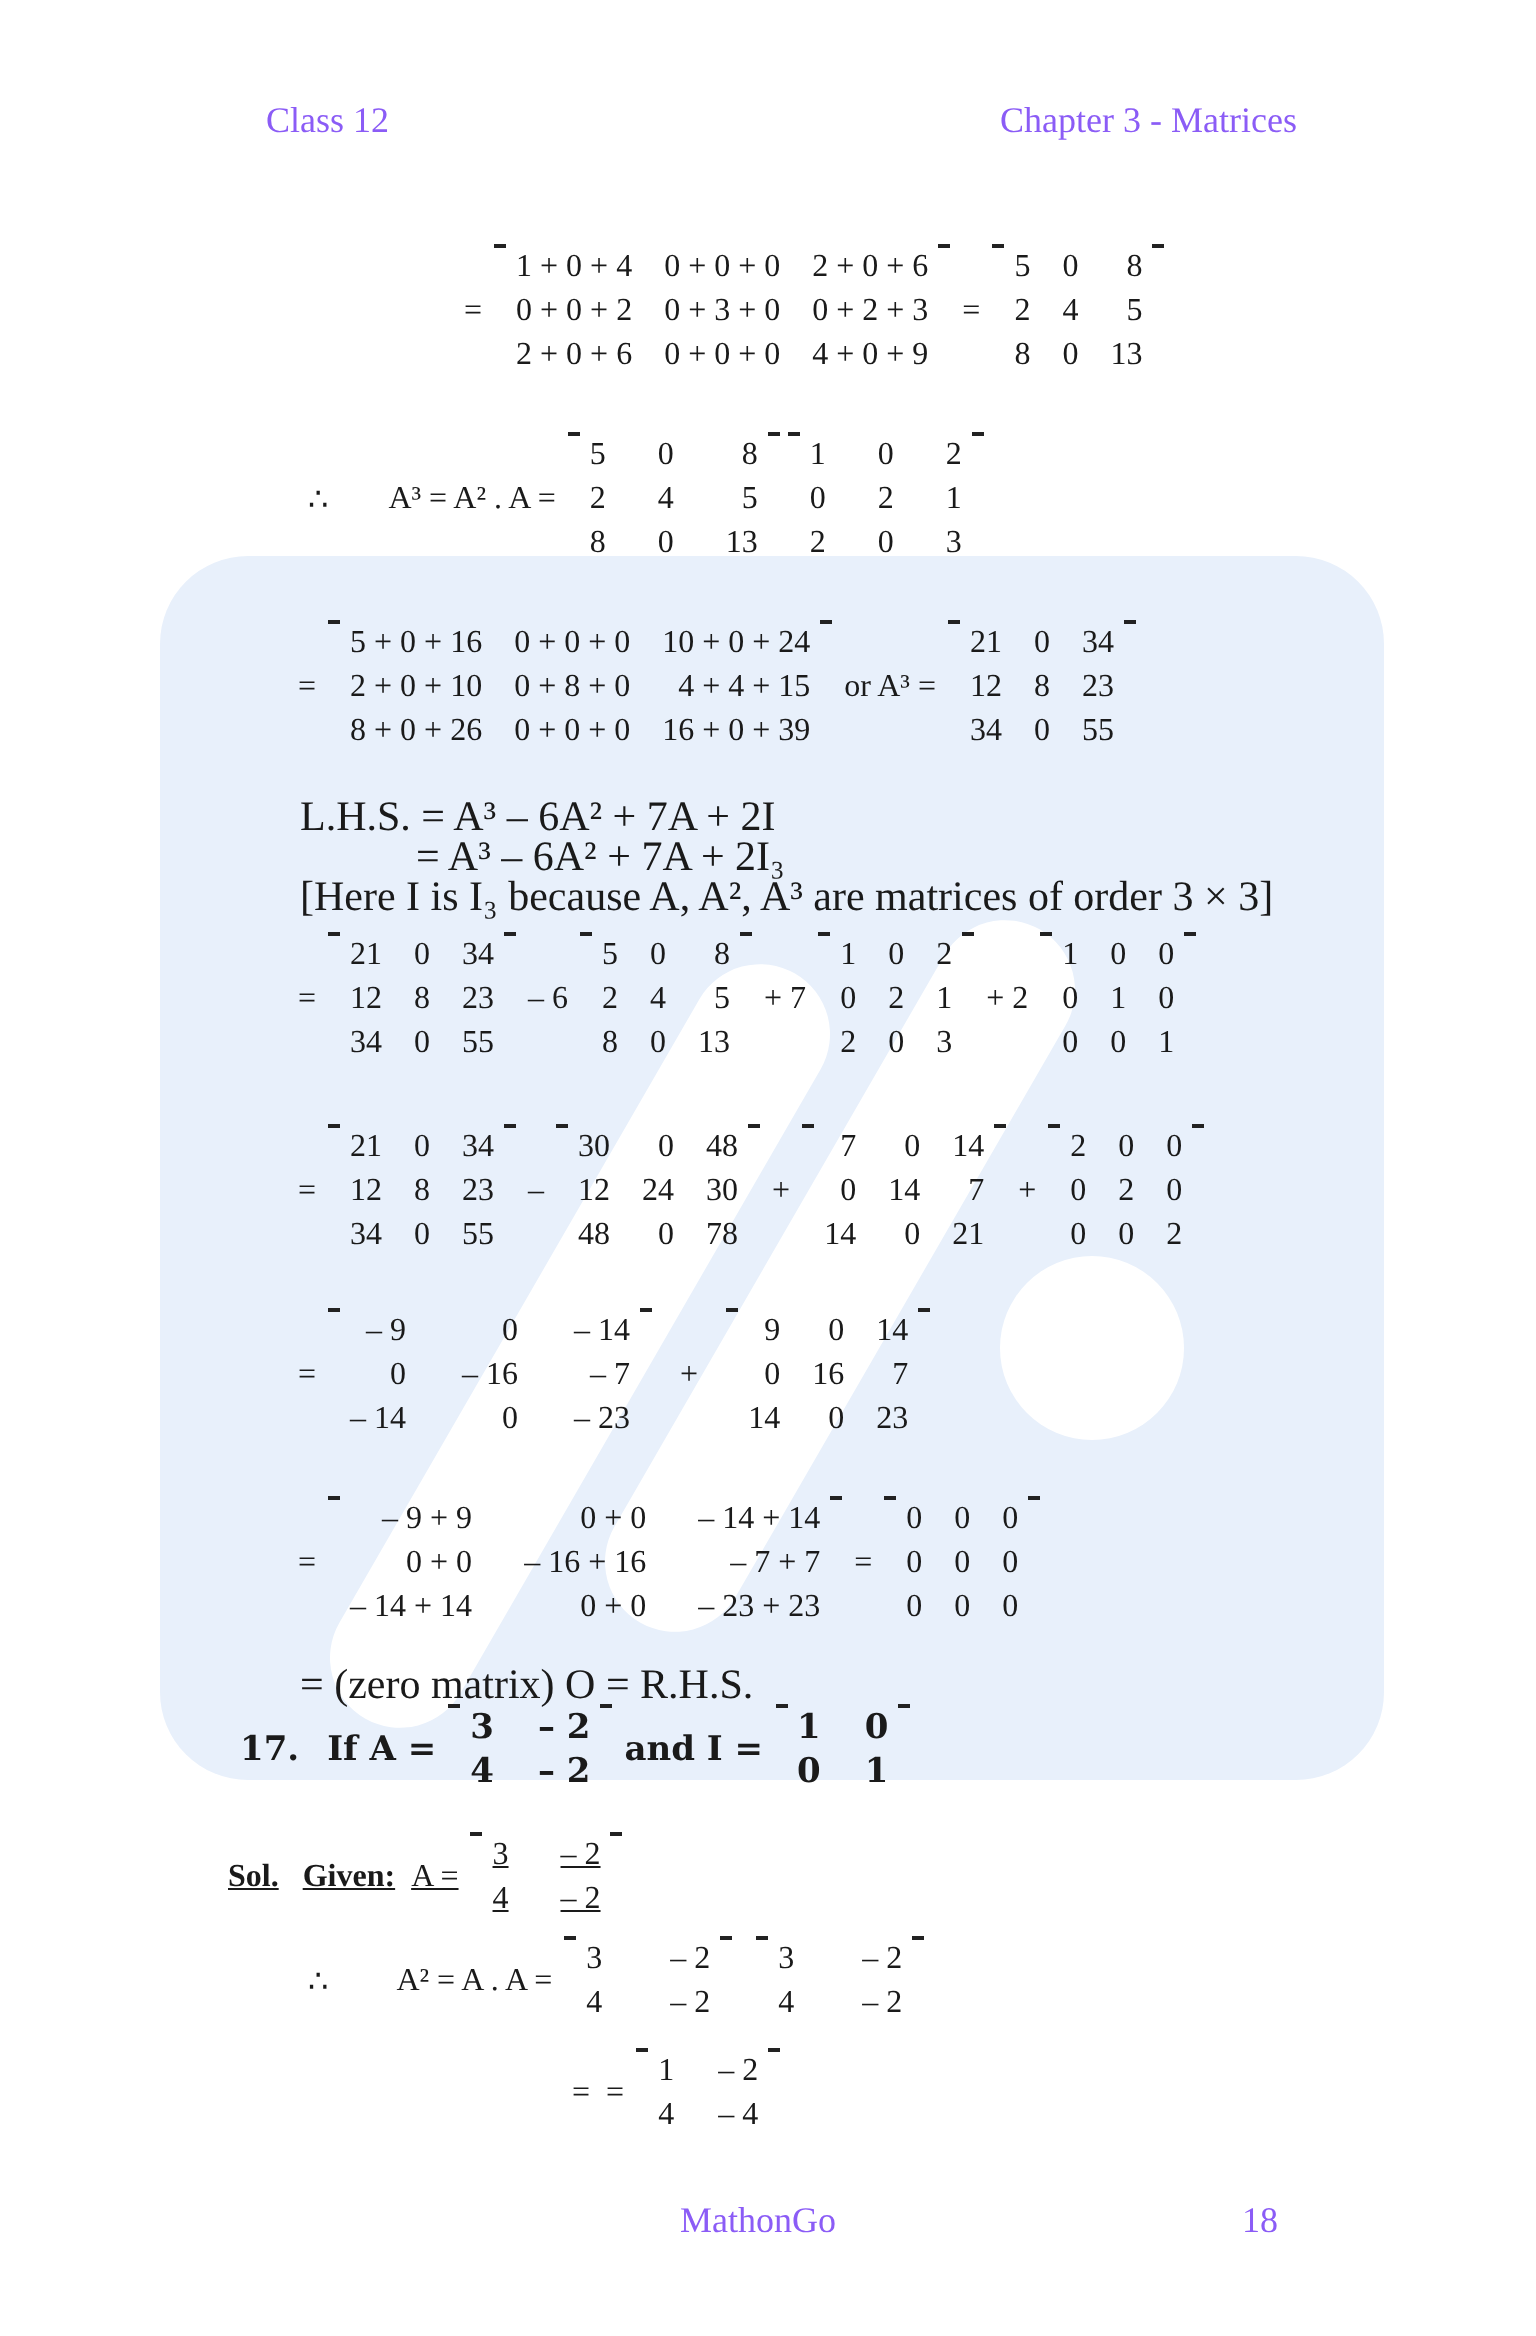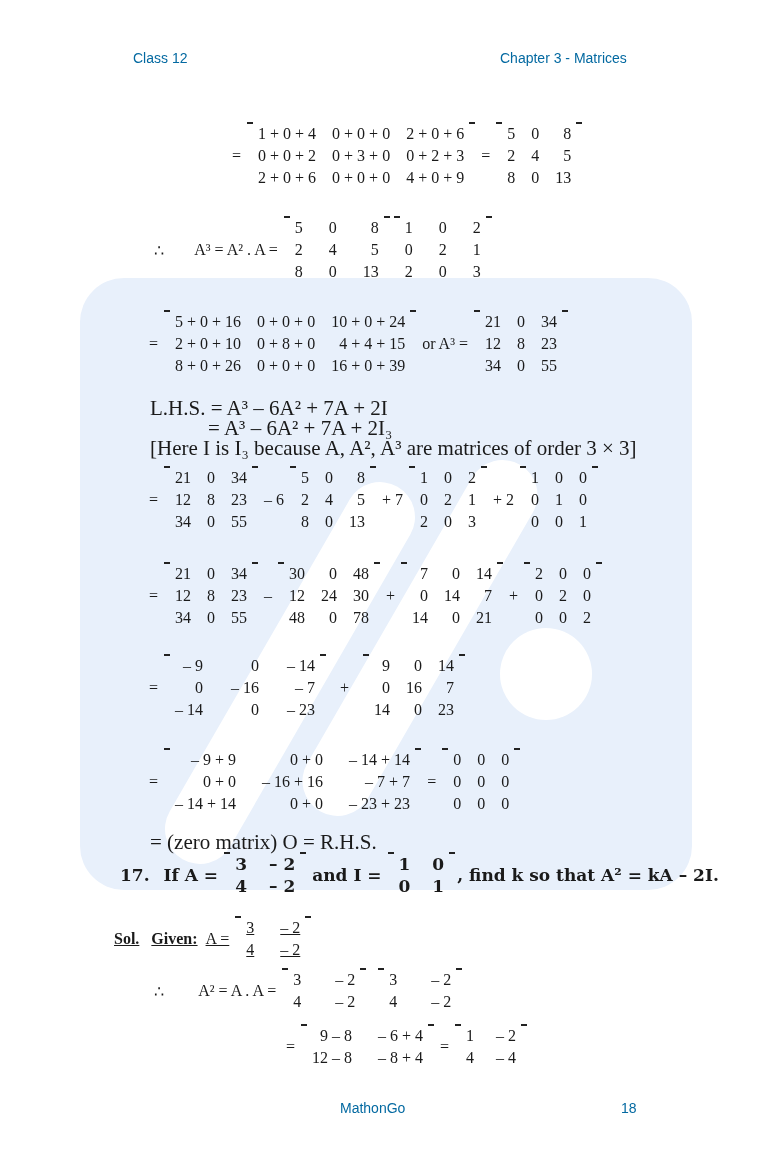--- a/index.html
+++ b/index.html
@@ -1,20 +1,20 @@
 <!DOCTYPE html>
 <html><head>
 <meta charset="utf-8">
 <style>
   html, body { margin: 0; padding: 0; }
   body {
     width: 768px; height: 1168px; background: #ffffff; position: relative; overflow: hidden;
     font-family: "DejaVu Serif", "Liberation Serif", serif; color: #1a1a1a;
   }
-  .hdr { position: absolute; font-family: Liberation Sans, sans-serif; font-size: 14px; color: #0369a1; }
+  .hdr { position: absolute; font-family: Liberation Serif, serif; font-size: 18px; color: #8b5cf6; }
   .watermark {
     position: absolute; left: 80px; top: 278px; width: 612px; height: 612px;
     background: #e8f0fb; border-radius: 44px;
   }
   .wm-glyph { position: absolute; background: #ffffff; }
   .wm-slash1 { left: 175px; top: 180px; width: 70px; height: 430px; border-radius: 40px; transform: rotate(30deg); }
   .wm-slash2 { left: 305px; top: 160px; width: 70px; height: 400px; border-radius: 40px; transform: rotate(30deg); }
   .wm-dot { left: 420px; top: 350px; width: 92px; height: 92px; border-radius: 50%; }
 
   .row { position: absolute; display: flex; align-items: center; font-family: "Liberation Serif", serif; font-size: 16px; white-space: nowrap; }
@@ -372,21 +372,20 @@
   <span class="mat">
       <span class="br l"></span>
       <span class="cells" style="grid-template-columns: repeat(2, auto); column-gap: 22px;">
         <span>1</span>
         <span>0</span>
         <span>0</span>
         <span>1</span>
       </span>
       <span class="br r"></span>
     </span>
-  <span>, find k so that A² = kA – 2I.</span>
 </div>
 
 <div class="row" style="left:110px; top:916px;text-decoration:underline;">
   <span class="t bold" style="margin-right:8px;">Sol.</span>
   <span class="bold" style="padding-right:4px;">Given:</span>
   <span class="t">A =</span>
   <span class="mat">
       <span class="br l"></span>
       <span class="cells" style="grid-template-columns: repeat(2, auto); column-gap: 26px;">
         <span>3</span>
@@ -419,30 +418,20 @@
         <span>– 2</span>
         <span>4</span>
         <span>– 2</span>
       </span>
       <span class="br r"></span>
     </span>
 </div>
 
 <div class="row" style="left:282px; top:1024px;">
   <span class="t">=</span>
-  <span class="mat">
-      <span class="br l"></span>
-      <span class="cells" style="grid-template-columns: repeat(2, auto); column-gap: 26px;">
-        <span>9 – 8</span>
-        <span>– 6 + 4</span>
-        <span>12 – 8</span>
-        <span>– 8 + 4</span>
-      </span>
-      <span class="br r"></span>
-    </span>
   <span class="t">=</span>
   <span class="mat">
       <span class="br l"></span>
       <span class="cells" style="grid-template-columns: repeat(2, auto); column-gap: 22px;">
         <span>1</span>
         <span>– 2</span>
         <span>4</span>
         <span>– 4</span>
       </span>
       <span class="br r"></span>

